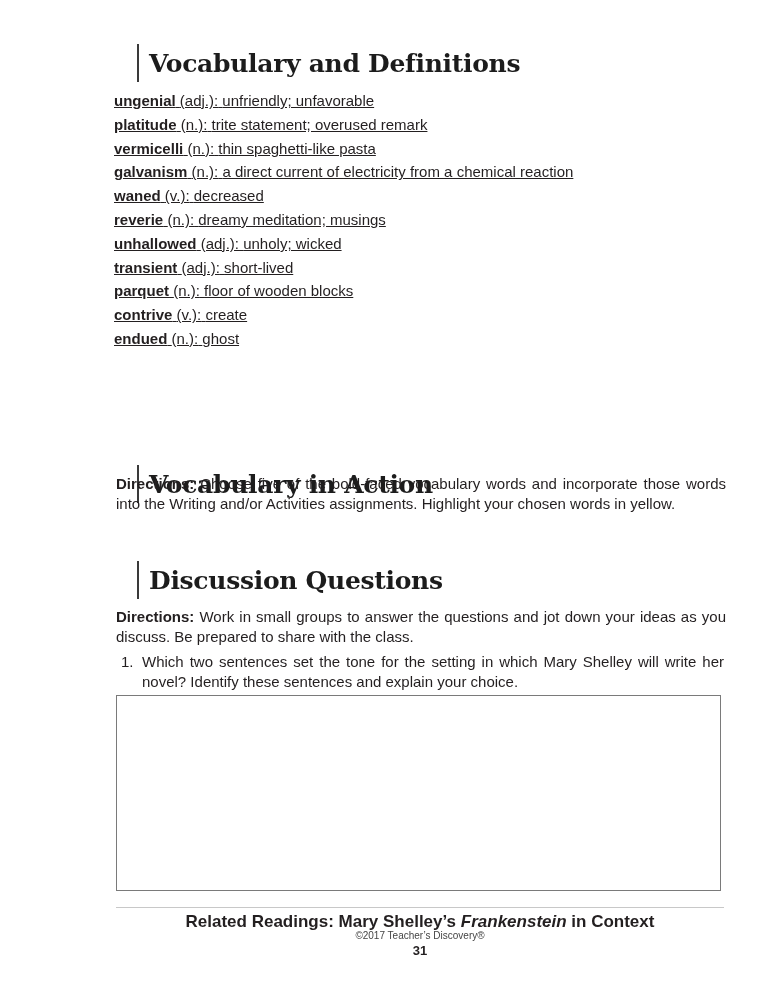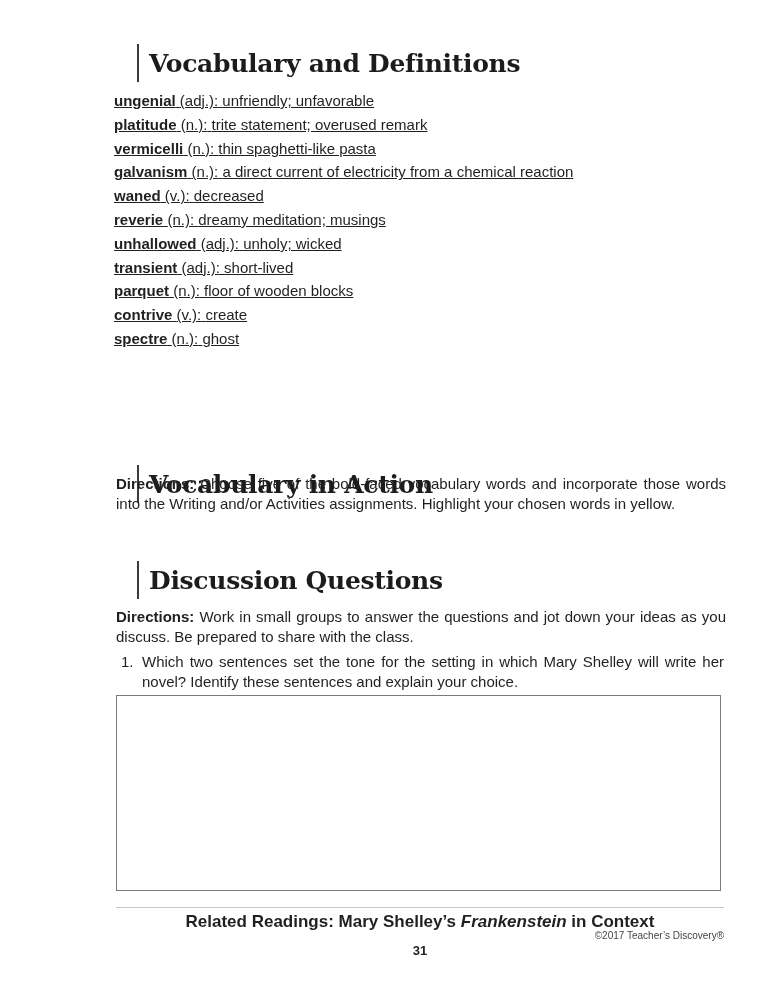--- a/index.html
+++ b/index.html
@@ -16,21 +16,21 @@
           text-align: justify; }
   .para b { font-weight: bold; }
   .question { position: absolute; left: 121px; width: 603px; font-size: 15px; line-height: 20px;
               display: flex; text-align: justify; }
   .question .num { width: 21px; flex-shrink: 0; }
   .answer-box { position: absolute; left: 116px; top: 695px; width: 605px; height: 196px;
                 border: 1.5px solid #7a7a7a; box-sizing: border-box; background: #fff; }
   .footer-rule { position: absolute; left: 116px; top: 907px; width: 608px; height: 1px; background: #c8c8c8; }
   .footer { position: absolute; left: 116px; width: 608px; text-align: center; }
   .f1 { top: 912px; font-size: 17px; font-weight: bold; }
-  .f2 { top: 930px; font-size: 10px; color: #444; text-align: right; }
+  .f2 { top: 930px; font-size: 10px; color: #444; }
   .f3 { top: 943px; font-size: 13px; font-weight: bold; }
 </style>
 </head>
 <body>
 
 <div class="heading" style="top:44px;">
   <span class="bar"></span>
   <h2>Vocabulary and Definitions</h2>
 </div>
 
@@ -38,21 +38,21 @@
   <li><b>ungenial</b> <span>(adj.):</span> <span>unfriendly; unfavorable</span></li>
   <li><b>platitude</b> <span>(n.):</span> <span>trite statement; overused remark</span></li>
   <li><b>vermicelli</b> <span>(n.):</span> <span>thin spaghetti-like pasta</span></li>
   <li><b>galvanism</b> <span>(n.):</span> <span>a direct current of electricity from a chemical reaction</span></li>
   <li><b>waned</b> <span>(v.):</span> <span>decreased</span></li>
   <li><b>reverie</b> <span>(n.):</span> <span>dreamy meditation; musings</span></li>
   <li><b>unhallowed</b> <span>(adj.):</span> <span>unholy; wicked</span></li>
   <li><b>transient</b> <span>(adj.):</span> <span>short-lived</span></li>
   <li><b>parquet</b> <span>(n.):</span> <span>floor of wooden blocks</span></li>
   <li><b>contrive</b> <span>(v.):</span> <span>create</span></li>
-  <li><b>spectre</b> <span>(n.):</span> <span>ghost</span></li>
+  <li><b>endued</b> <span>(n.):</span> <span>ghost</span></li>
 </ul>
 
 <div class="heading" style="top:465px;">
   <span class="bar"></span>
   <h2>Vocabulary in Action</h2>
 </div>
 <div class="para" style="top:474px;">
   <b>Directions:</b><span> Choose five of the bold-faced vocabulary words and incorporate those words into the Writing and/or Activities assignments. Highlight your chosen words in yellow.</span>
 </div>
 

